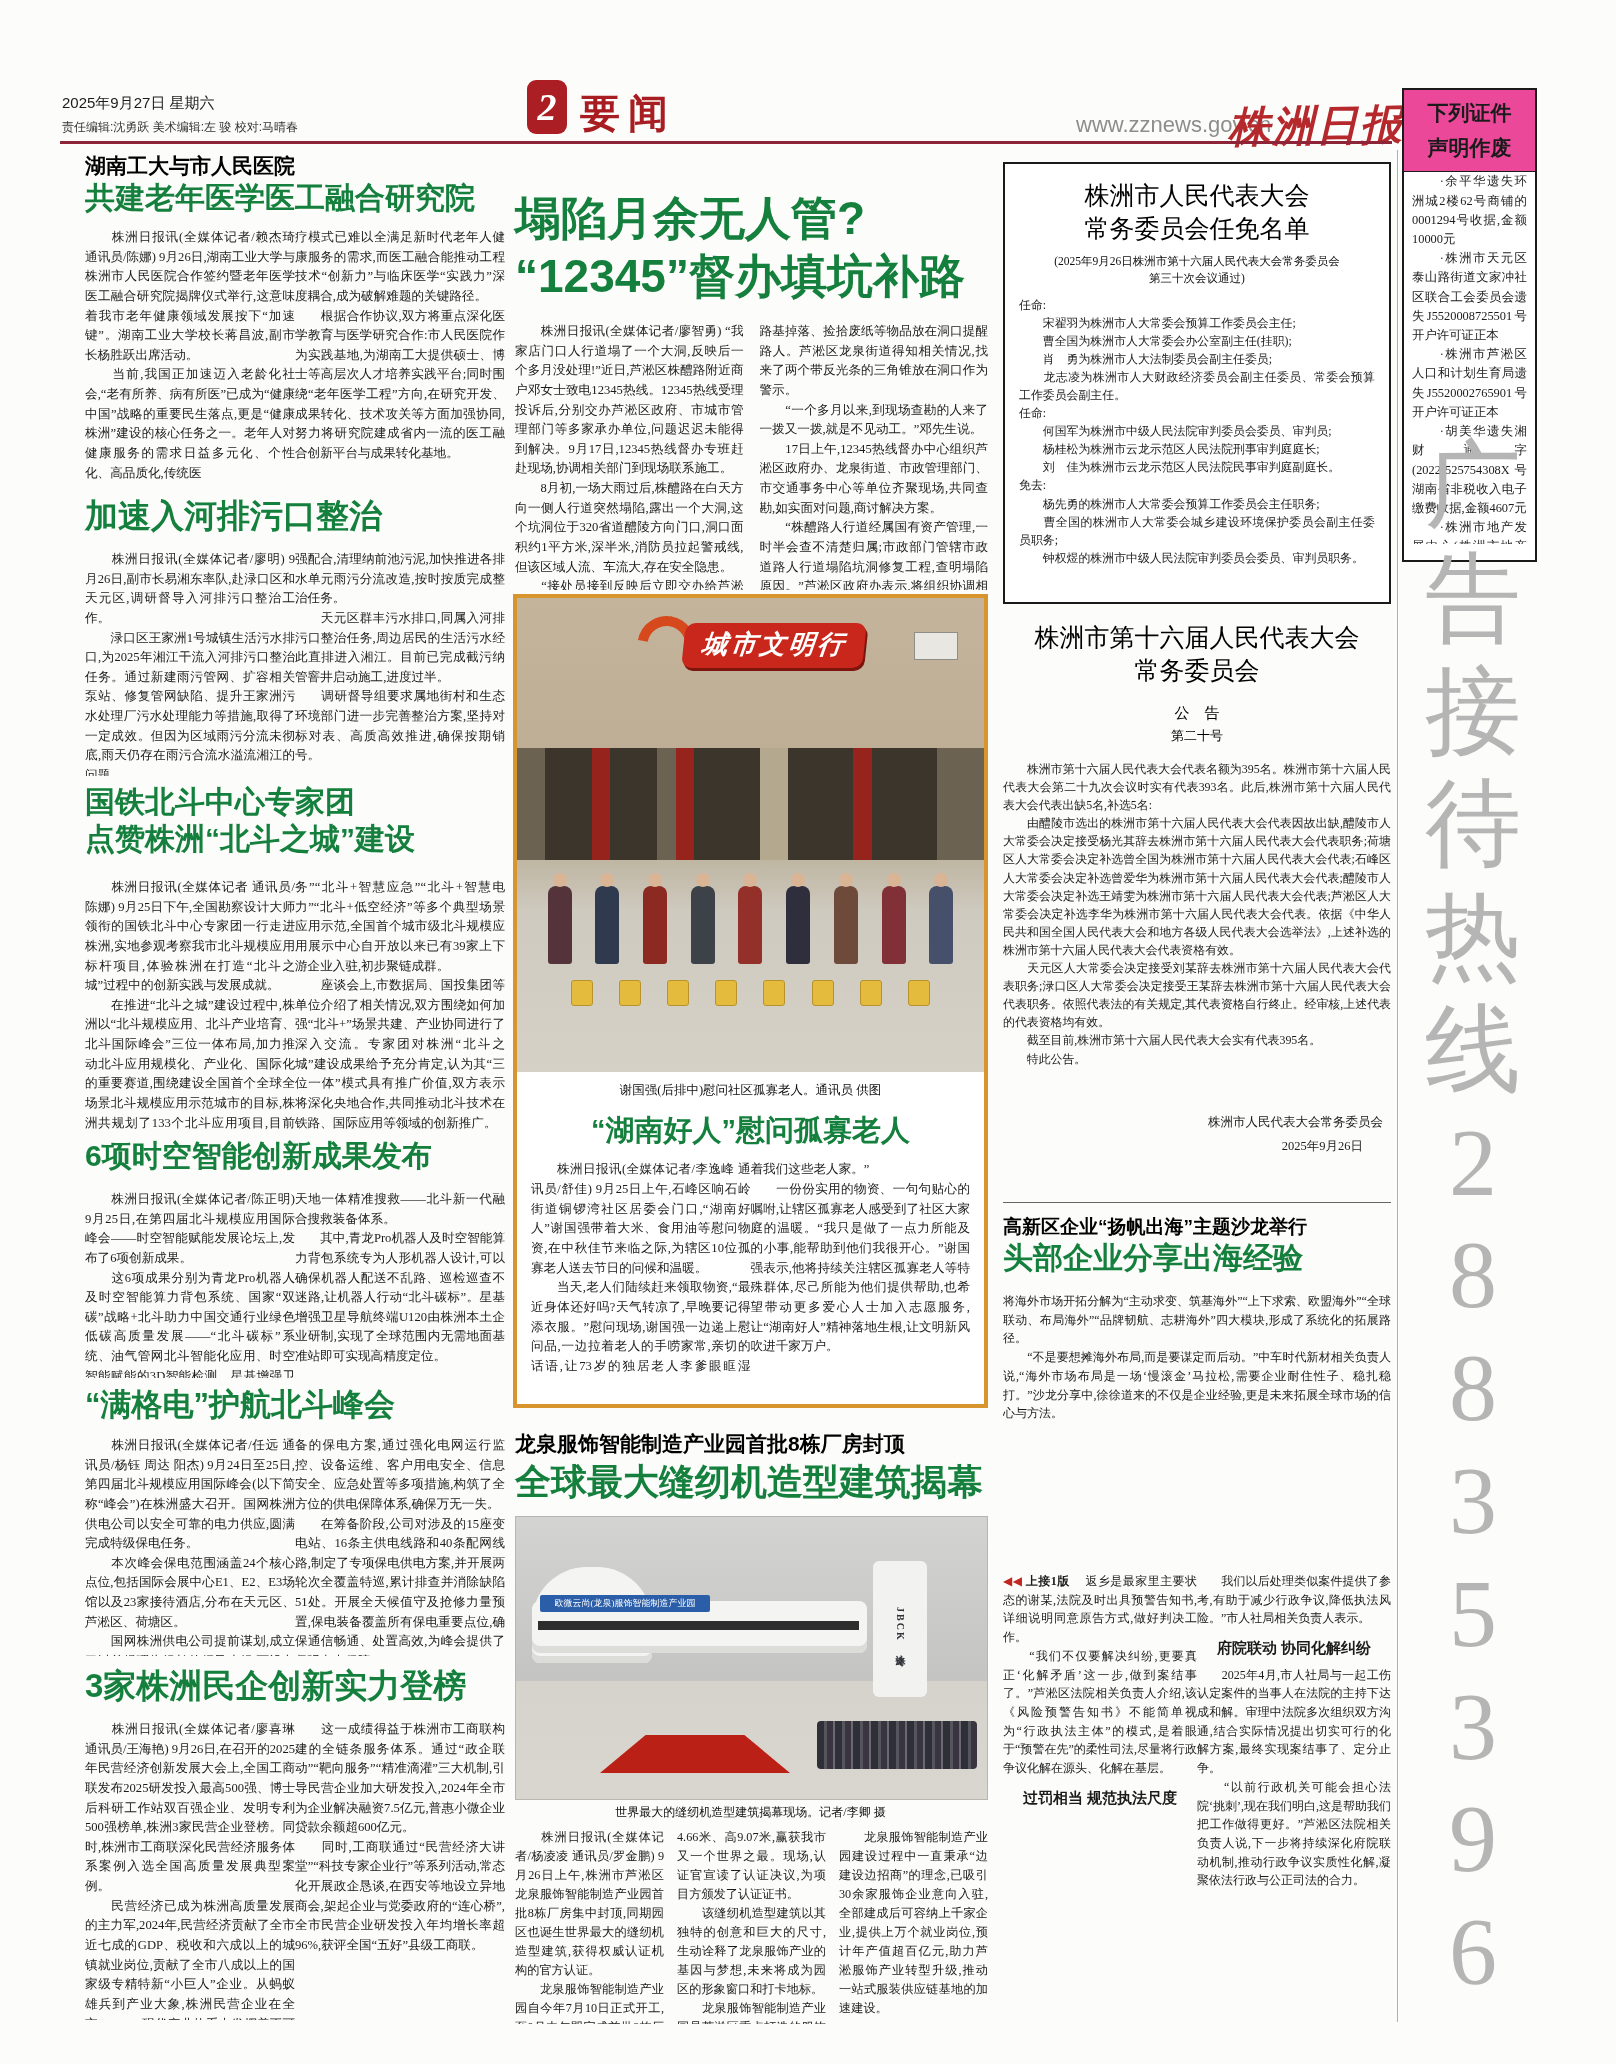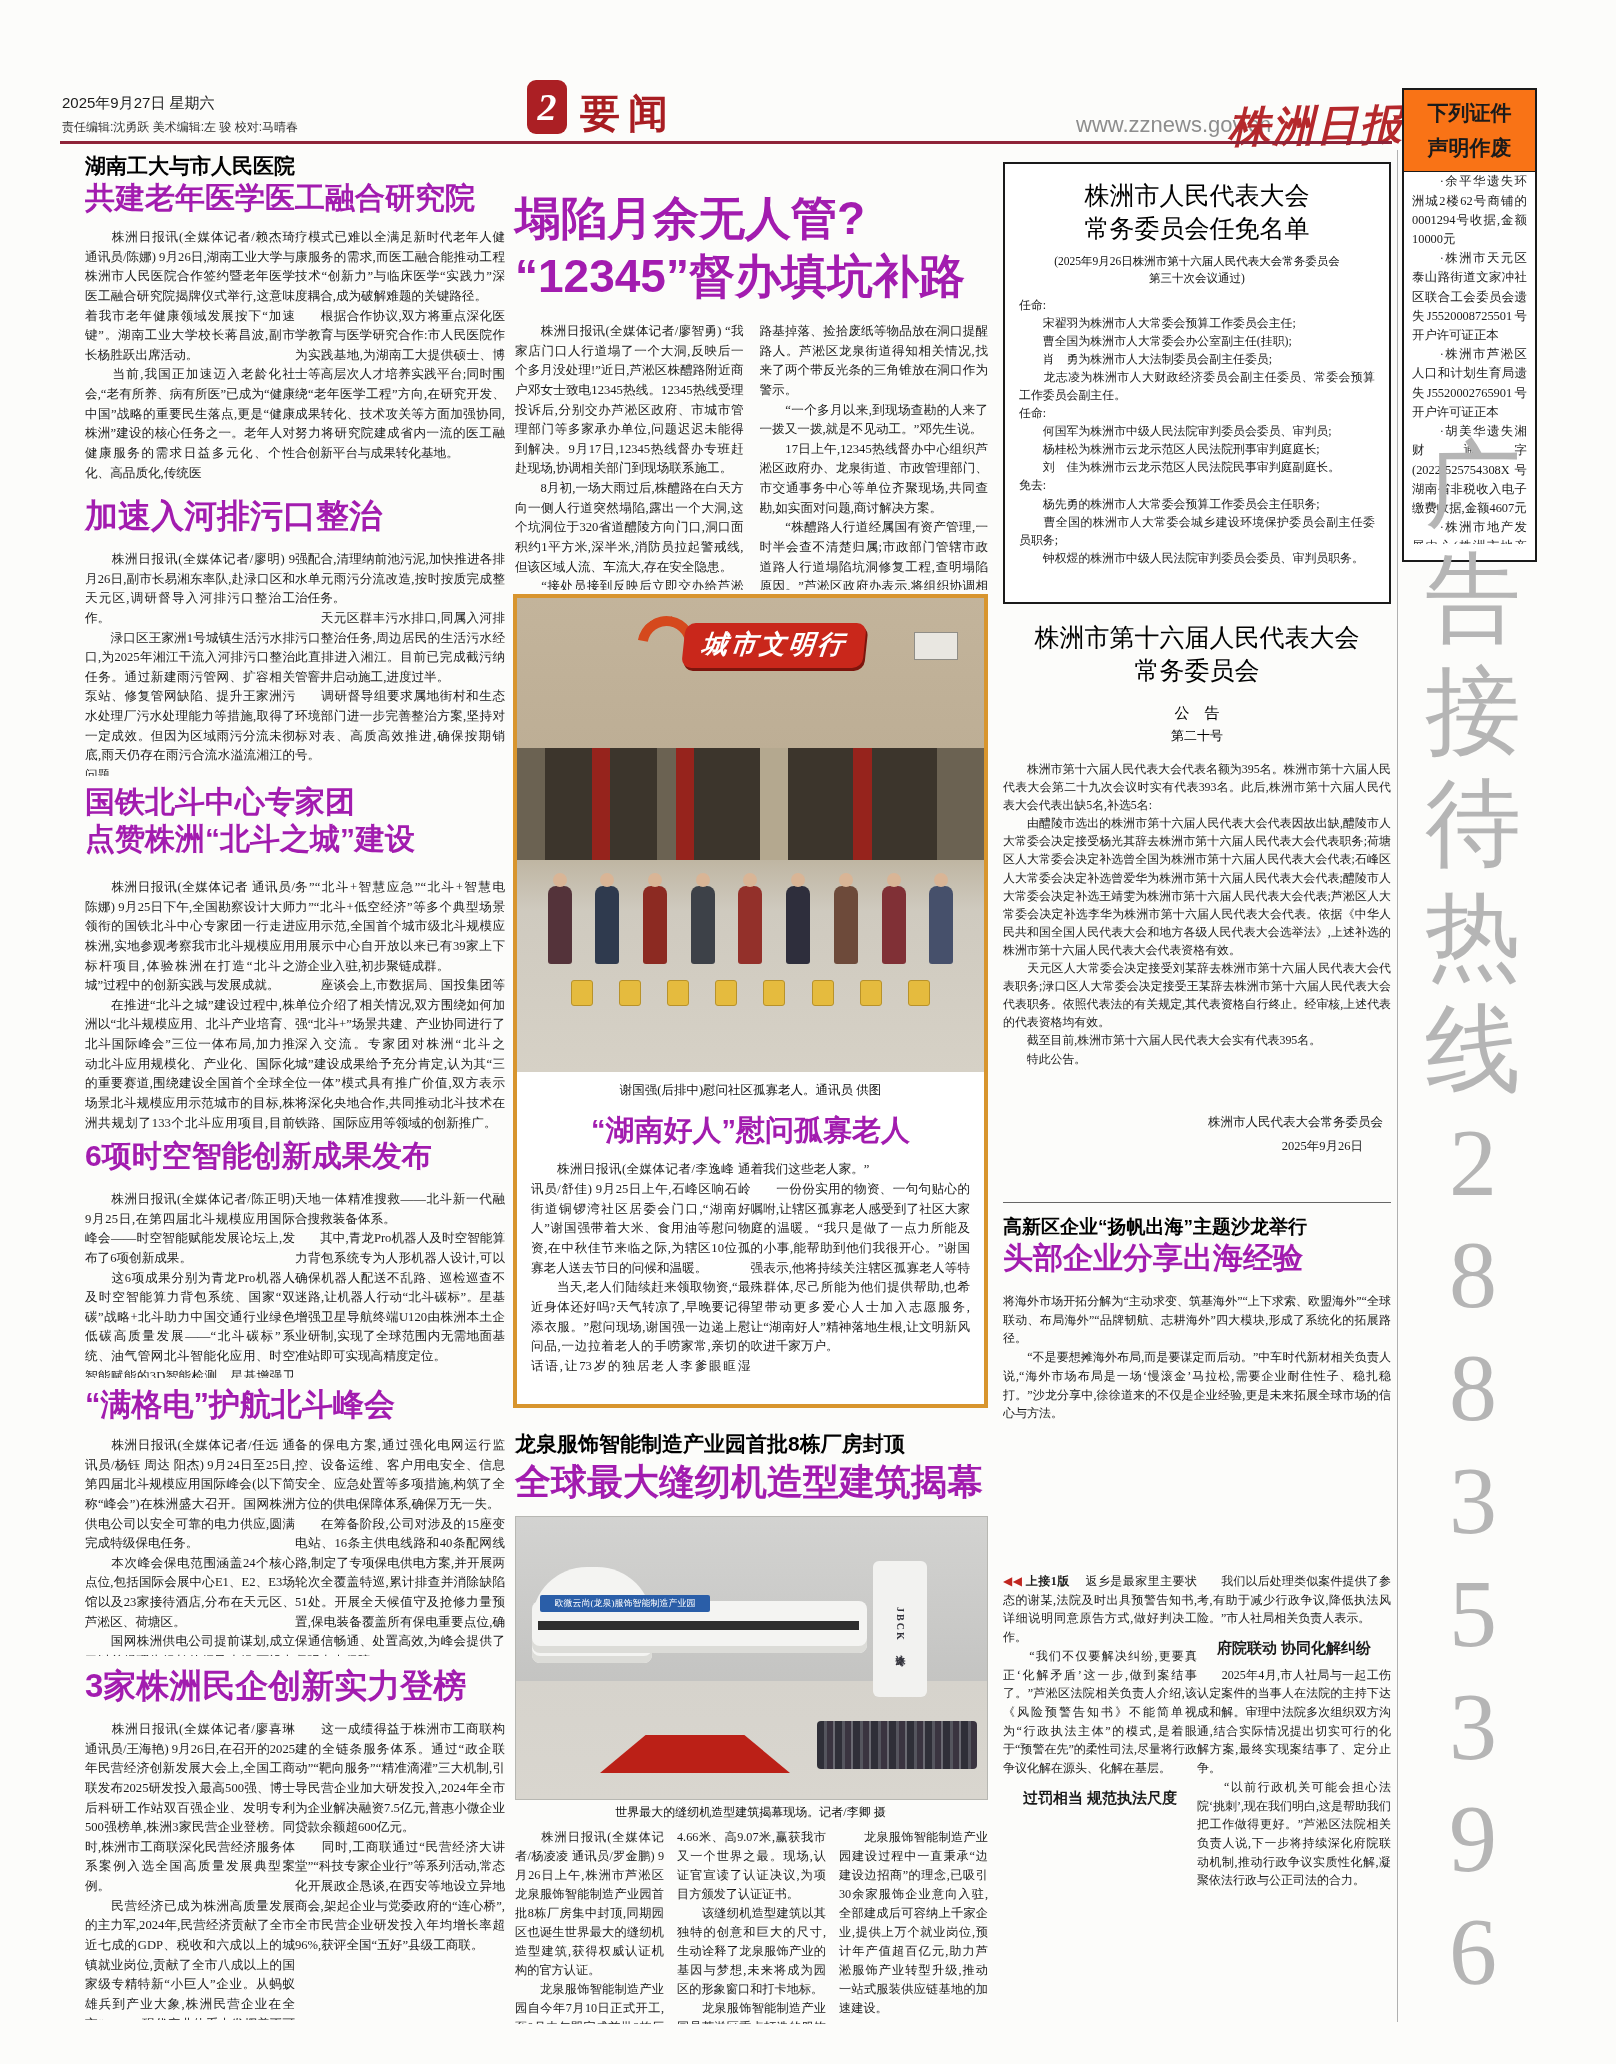--- a/index.html
+++ b/index.html
@@ -1,36 +1,36 @@
 <!DOCTYPE html>
 <html><head>
 <meta charset="utf-8">
 <style>
   html,body{margin:0;padding:0;}
   body{width:1616px;height:2064px;position:relative;background:#fcfcfa;color:#1b1b1b;
        font-family:"Liberation Serif","DejaVu Serif",serif;overflow:hidden;}
   .abs{position:absolute;}
   .sans{font-family:"Liberation Sans","DejaVu Sans",sans-serif;}
-  .hl{font-family:"Liberation Sans","DejaVu Sans",sans-serif;font-weight:bold;color:#a21caf;line-height:1.22;}
+  .hl{font-family:"Liberation Sans","DejaVu Sans",sans-serif;font-weight:bold;color:#15803d;line-height:1.22;}
   .kicker{font-family:"Liberation Sans","DejaVu Sans",sans-serif;font-weight:bold;color:#000;}
   .cols{display:flex;}
   .col{flex:1;font-size:12.6px;line-height:1.56;text-align:justify;white-space:pre-line;overflow:hidden;}
   .serif-title{font-family:"Liberation Serif","DejaVu Serif",serif;font-weight:400;color:#000;text-align:center;line-height:1.3;}
   .rule{background:#8e2438;}
   .thin-rule{background:#666;height:1px;}
   .vrule{background:#b0b0b0;width:1px;}
   
   .badge{background:#ab1f24;border-radius:9px;color:#fff;display:flex;align-items:center;justify-content:center;
          font-style:italic;font-weight:bold;font-size:38px;}
   .section-title{color:#a81d22;font-weight:bold;font-size:40px;letter-spacing:8px;}
   .masthead{color:#b5282c;font-weight:bold;font-style:italic;font-size:42px;letter-spacing:2px;transform:rotate(-1deg);}
   .url{color:#8d8d8d;font-size:22px;}
   
   .voidbox{border:2px solid #1a1a1a;background:#fff;}
-  .voidbox .vtitle{background:#f97316;text-align:center;font-weight:bold;font-size:21px;line-height:1.65;
+  .voidbox .vtitle{background:#ec4899;text-align:center;font-weight:bold;font-size:21px;line-height:1.65;
                    padding:6px 0;white-space:pre-line;border-bottom:1px solid #1a1a1a;}
   .voidbox .vbody{padding:0 8px;font-size:12.4px;line-height:1.55;text-align:justify;white-space:pre-line;overflow:hidden;}
   
   .hotline{display:flex;flex-direction:column;justify-content:space-between;align-items:center;color:#b5b5b5;}
   .hotline span{font-size:96px;line-height:1.04;font-weight:400;}
   
   .obox{border:4px solid #d8952e;background:#fff;}
   .photo1{position:relative;overflow:hidden;background:linear-gradient(#c3b49b 0%,#bdae95 32%,#a89c85 44%,#b4a88f 48%,#cfcabf 66%,#d6d1c6 100%);}
   .storefront{position:absolute;left:0;right:0;top:150px;height:112px;
     background:linear-gradient(90deg,#6b6252 0 6%,#3c352c 6% 16%,#96231c 16% 20%,#3c352c 20% 30%,#6b6252 30% 34%,#96231c 34% 38%,#3c352c 38% 52%,#b4a88f 52% 58%,#3c352c 58% 72%,#96231c 72% 76%,#3c352c 76% 90%,#6b6252 90% 100%);}

